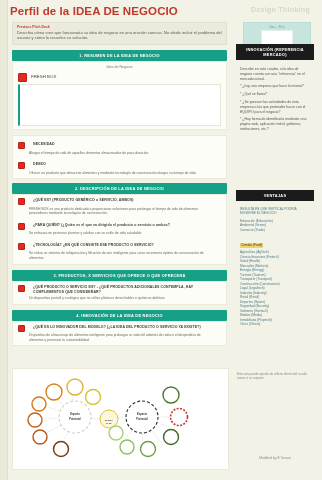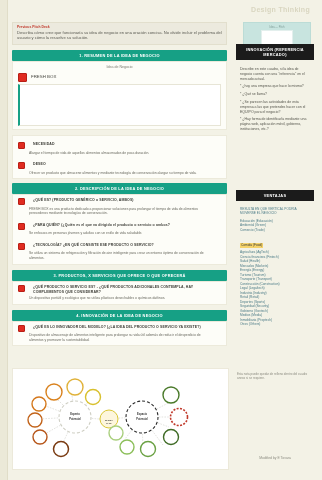--- a/index.html
+++ b/index.html
@@ -103,20 +103,21 @@
   .ndtxt{font-size:2.6px;font-weight:bold;fill:#333;}
   .ndtxt-s{font-size:2.1px;font-weight:bold;fill:#333;}
 </style>
 </head>
 <body>
 
 <div class="page">
   <div class="leftrail"></div>
 
   <div class="hdr">
+    <div class="title">Perfil de la IDEA DE NEGOCIO</div>
     <div class="dt-brand">Design Thinking</div>
   </div>
 
   <div class="intro">
     <div class="lbl">Previous Pitch Deck</div>
     <div class="txt">Describa cómo cree que funcionaría su idea de negocio en una oración concisa. No olvide incluir el problema del usuario y cómo la resuelve su solución.</div>
   </div>
 
   <div class="teal-card">
     <div class="cap">Idea — Pitch</div>

